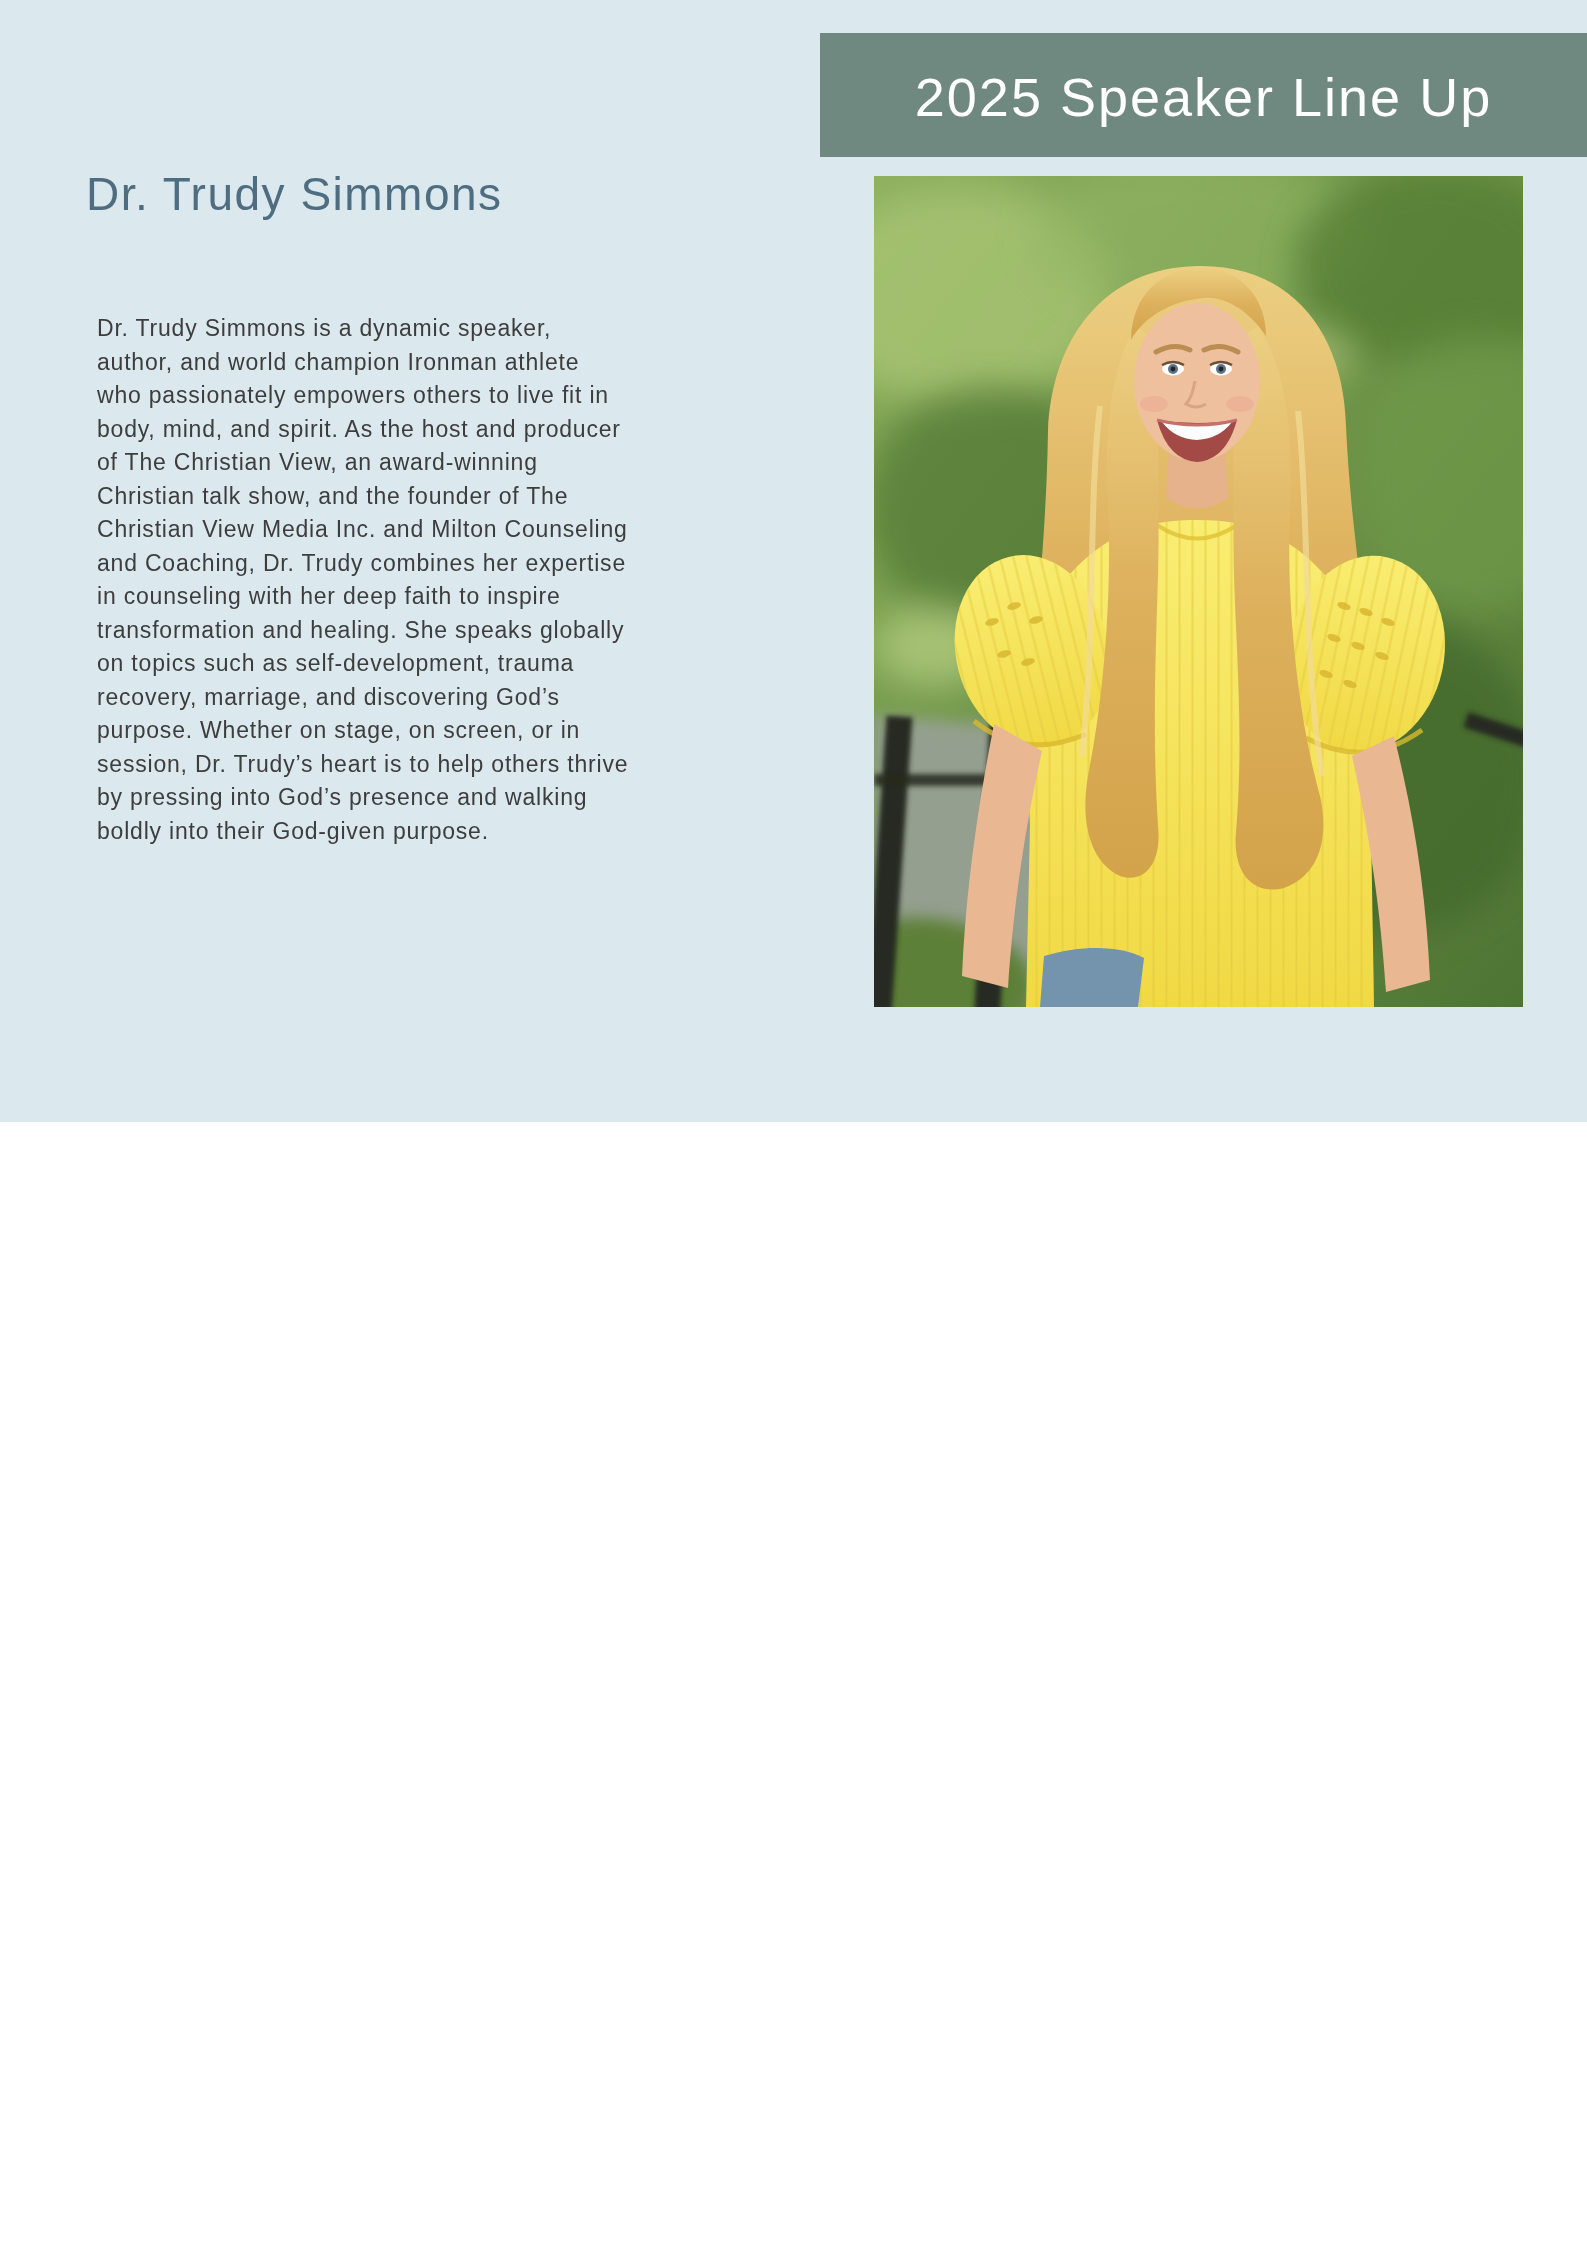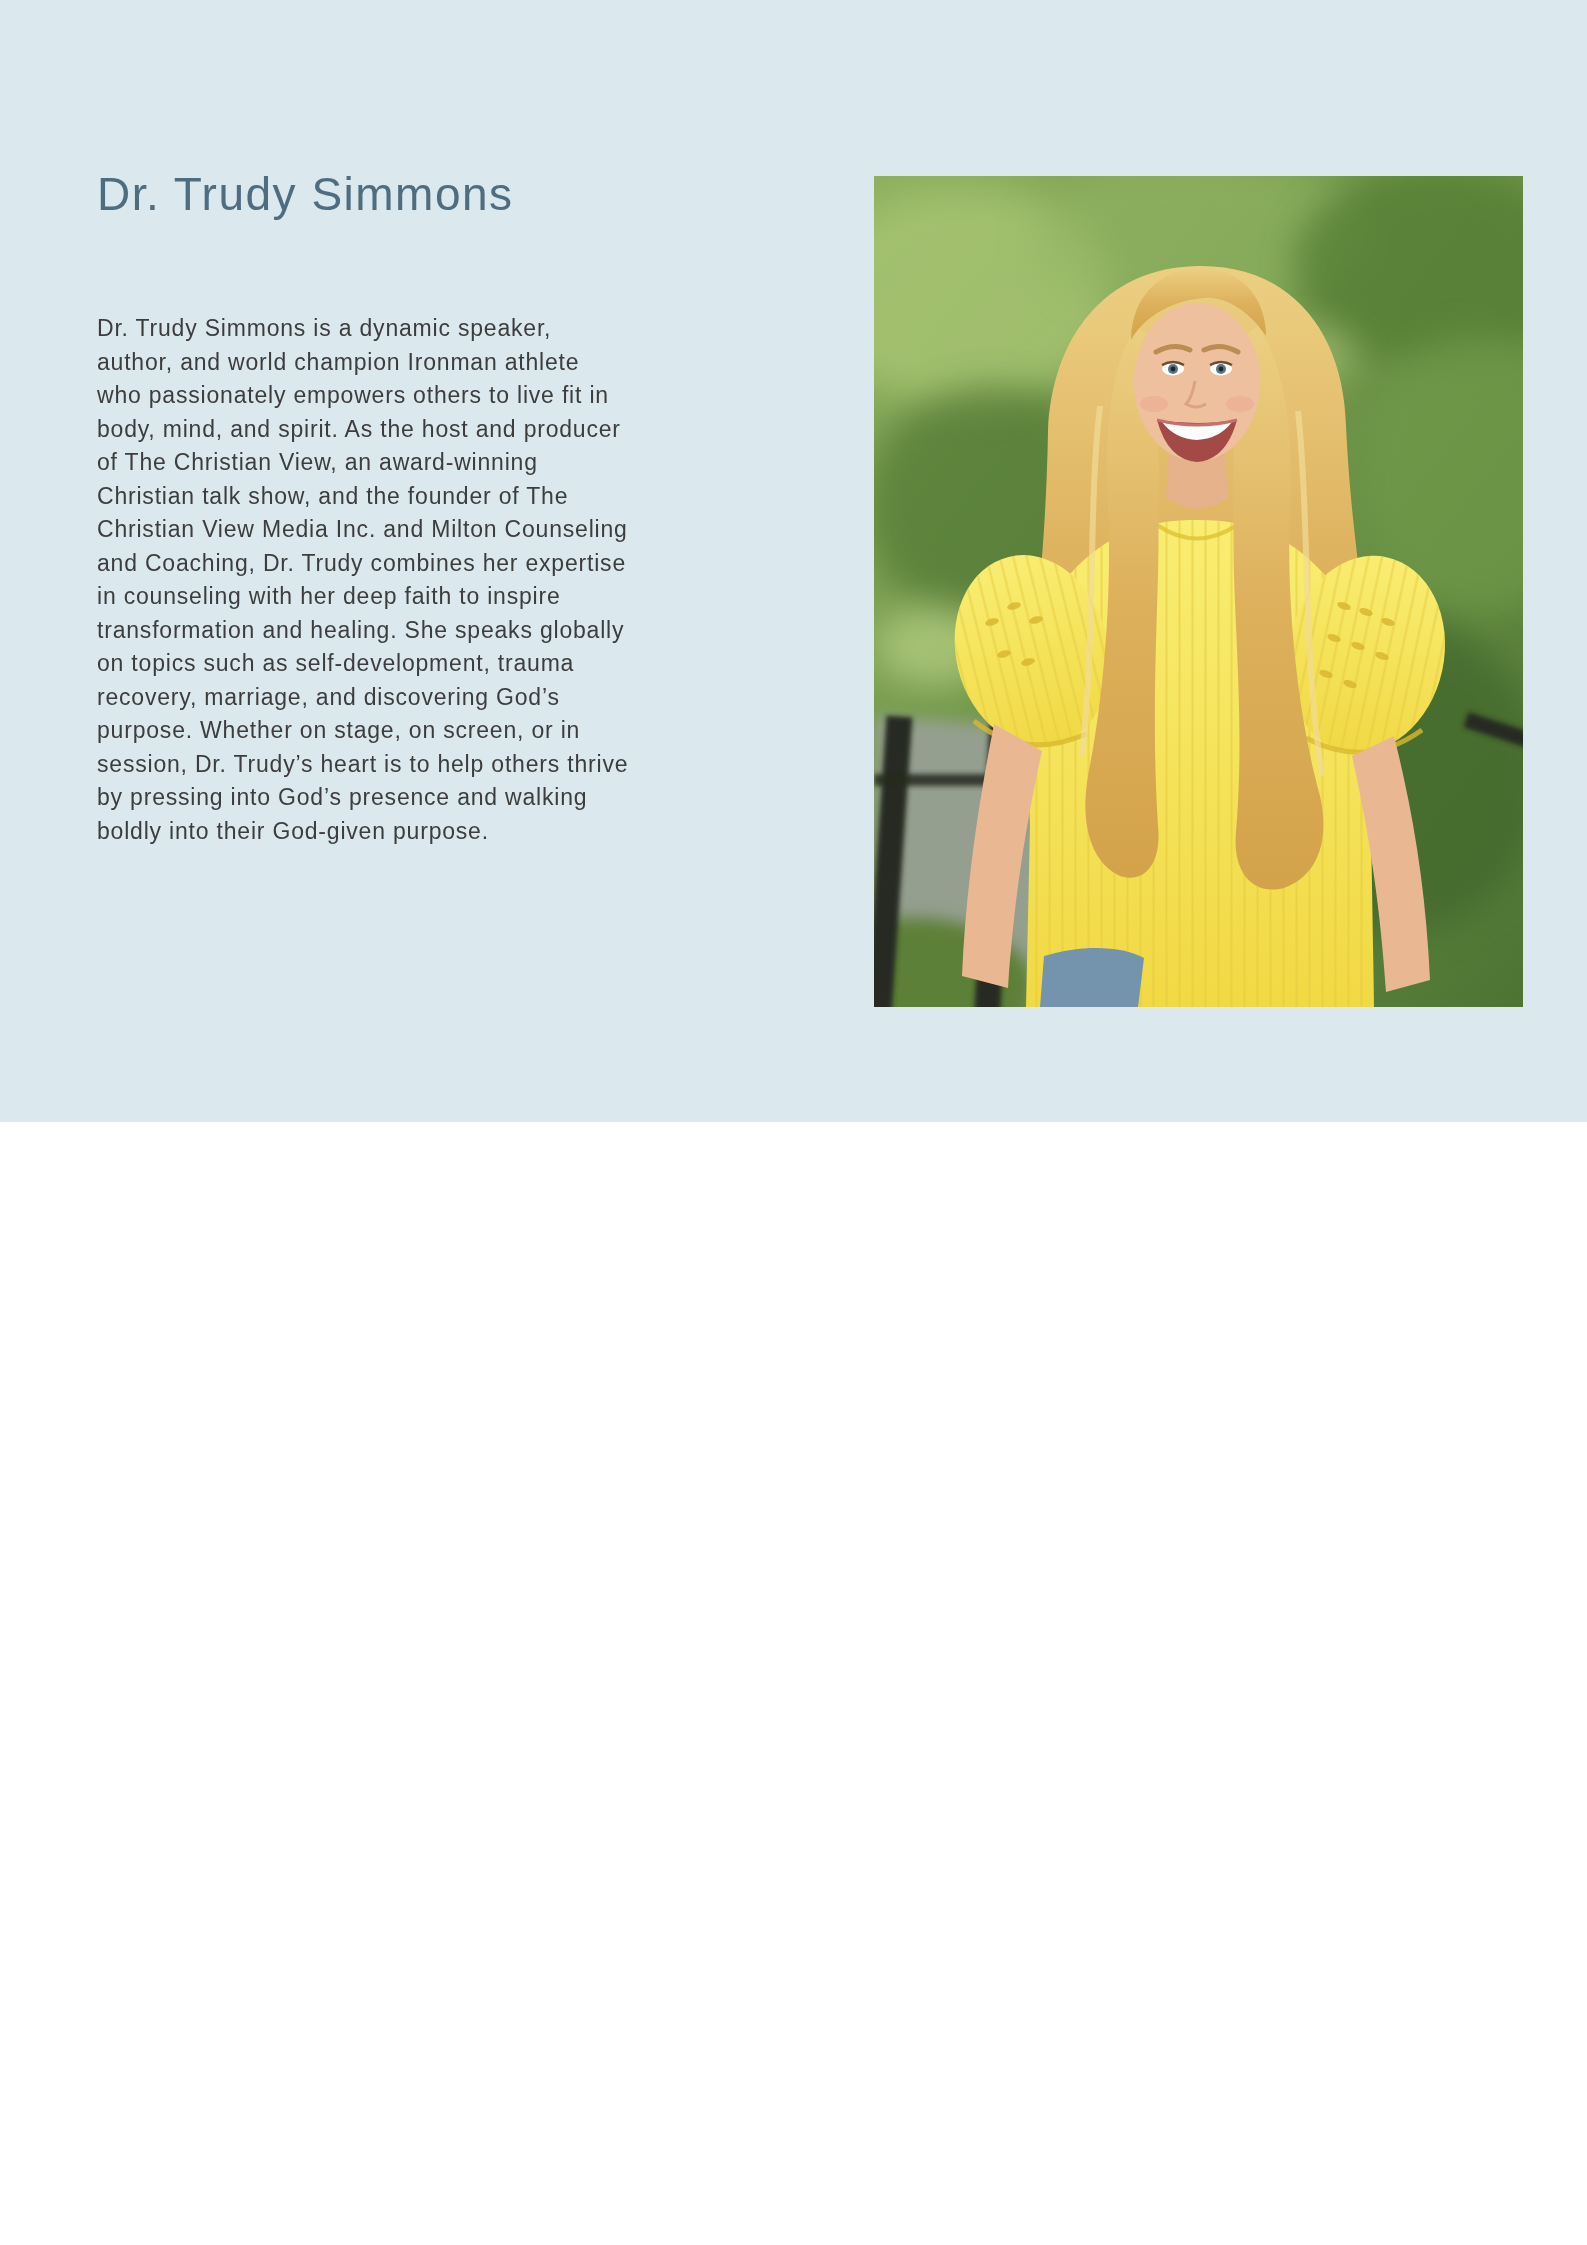--- a/index.html
+++ b/index.html
@@ -27,38 +27,41 @@
     display:flex; align-items:center; justify-content:center;
   }
   .banner-title{
     color:var(--banner-text); font-size:54px; font-weight:400;
     letter-spacing:2px; white-space:nowrap; padding-top:4px;
   }
   .speaker-name{
     position:absolute; color:var(--heading-text); font-weight:400;
     font-size:46px; letter-spacing:1.5px; white-space:nowrap; line-height:56px;
   }
-  .speaker-name.trudy{ left:97px; top:166px; }
+  .speaker-name.trudy{ left:86px; top:166px; }
   .bio{
     position:absolute; color:var(--body-text);
     font-size:23px; line-height:33.5px; letter-spacing:0.8px;
     white-space:pre; font-weight:400;
   }
   .bio.trudy-bio{ left:97px; top:312px; width:640px; }
   figure.photo{ position:absolute; overflow:hidden; }
   figure.photo svg{ display:block; }
   .trudy-photo{ left:874px; top:176px; width:649px; height:831px; }
 </style>
 </head>
 <body>
 
 <div class="page">
 
   <section class="hero-panel">
 
+    <div class="banner">
+      <span class="banner-title">2025 Speaker Line Up</span>
+    </div>
 
     <h1 class="speaker-name trudy">Dr. Trudy Simmons</h1>
 
     <p class="bio trudy-bio">Dr. Trudy Simmons is a dynamic speaker,
 author, and world champion Ironman athlete
 who passionately empowers others to live fit in
 body, mind, and spirit. As the host and producer
 of The Christian View, an award-winning
 Christian talk show, and the founder of The
 Christian View Media Inc. and Milton Counseling

